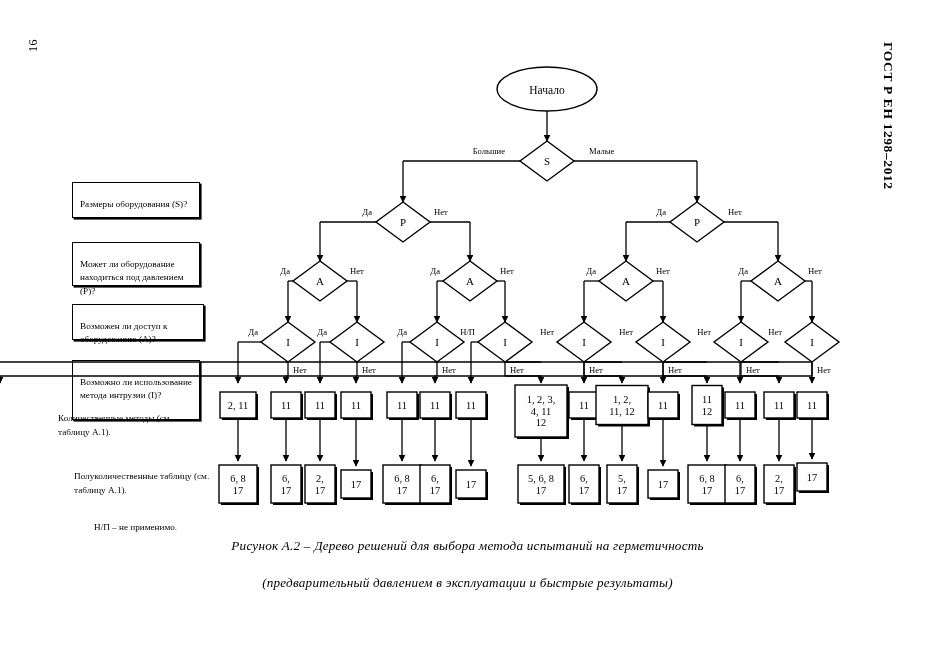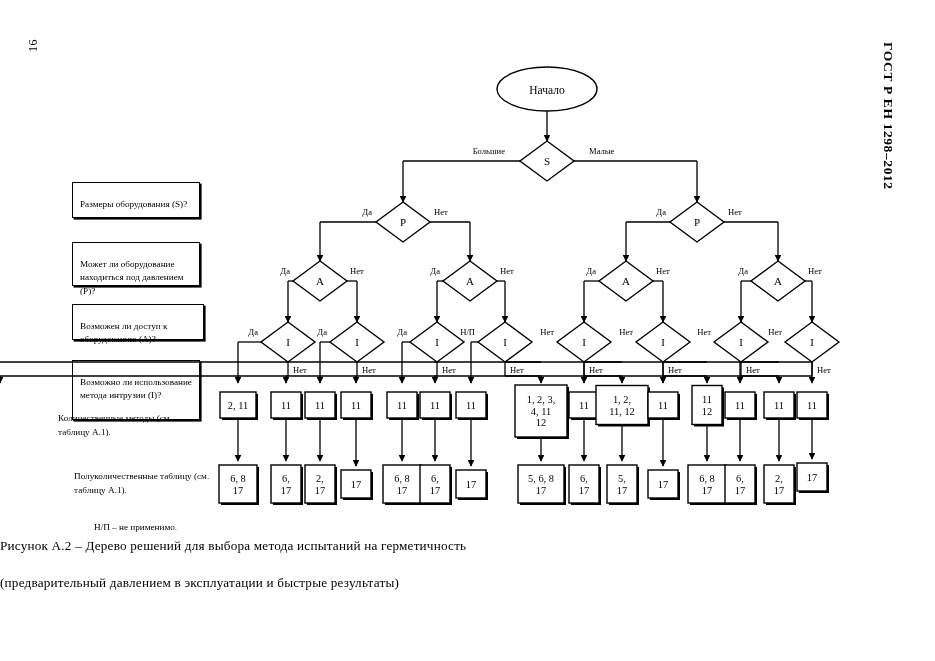--- a/index.html
+++ b/index.html
@@ -54,23 +54,24 @@
   .rowlegend {
     position: absolute;
     font-size: 9.2px;
     line-height: 1.5;
     white-space: pre-line;
   }
   
   .caption {
     position: absolute;
     width: 935px;
-    text-align: left;
+    text-align: center;
     font-size: 13.2px;
     letter-spacing: 0.2px;
+    font-style: italic;
   }
   #caption-line1 { top: 538px; }
   #caption-line2 { top: 575px; }
   
   #diagram {
     position: absolute;
     left: 0;
     top: 0;
   }
   #diagram text {

